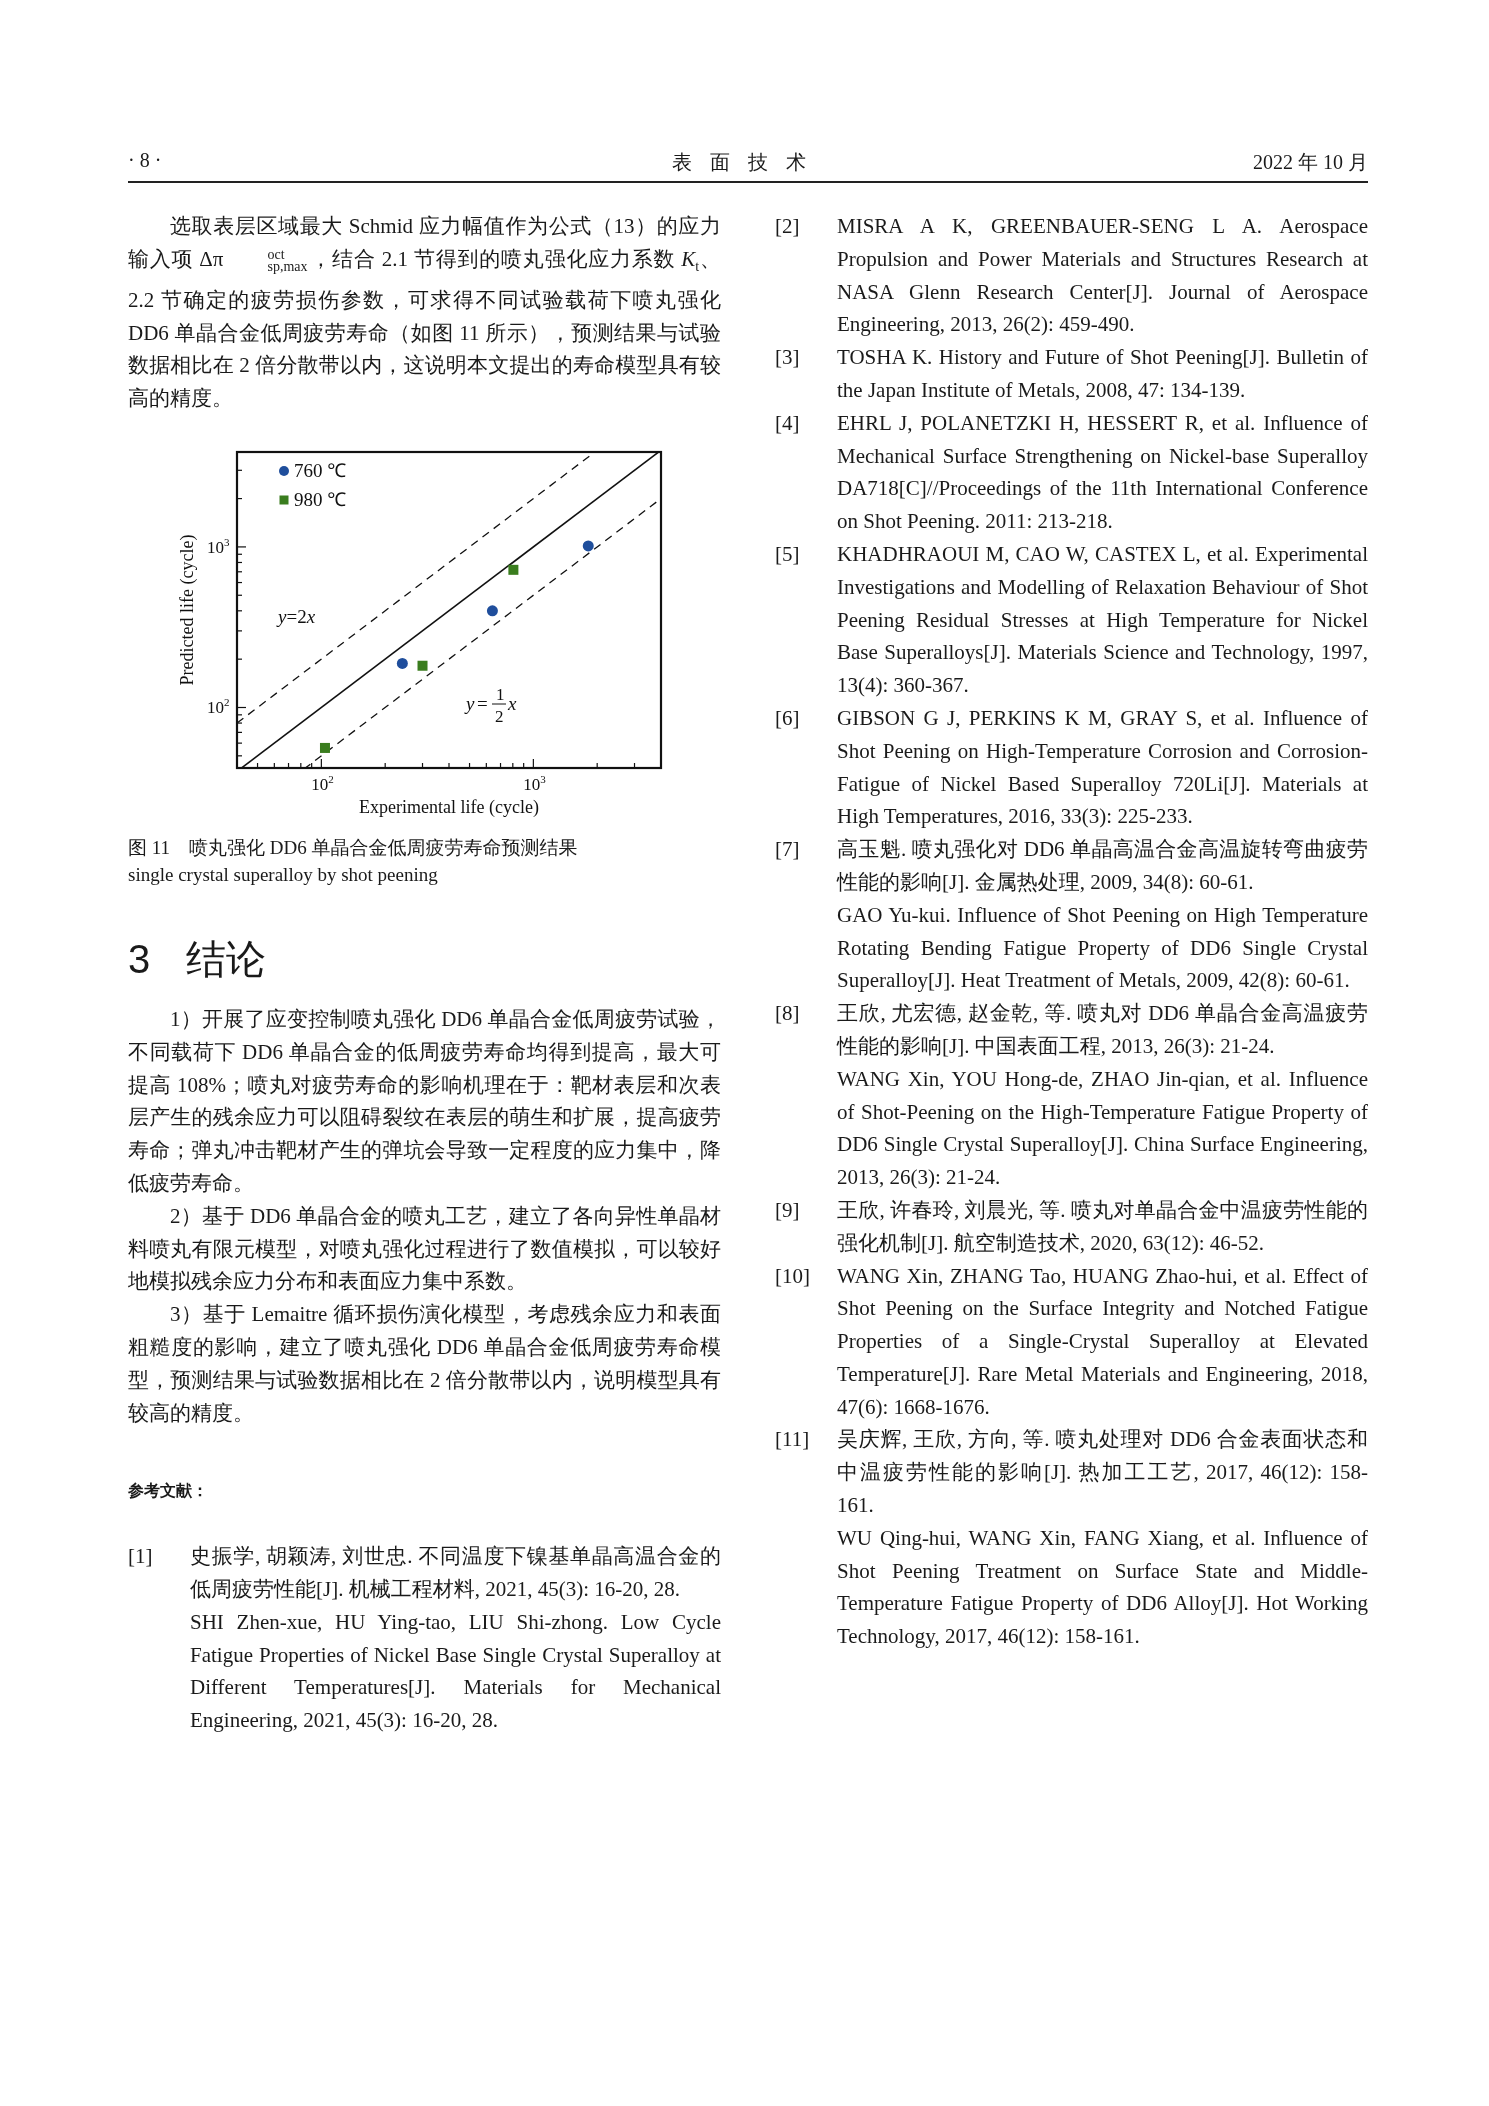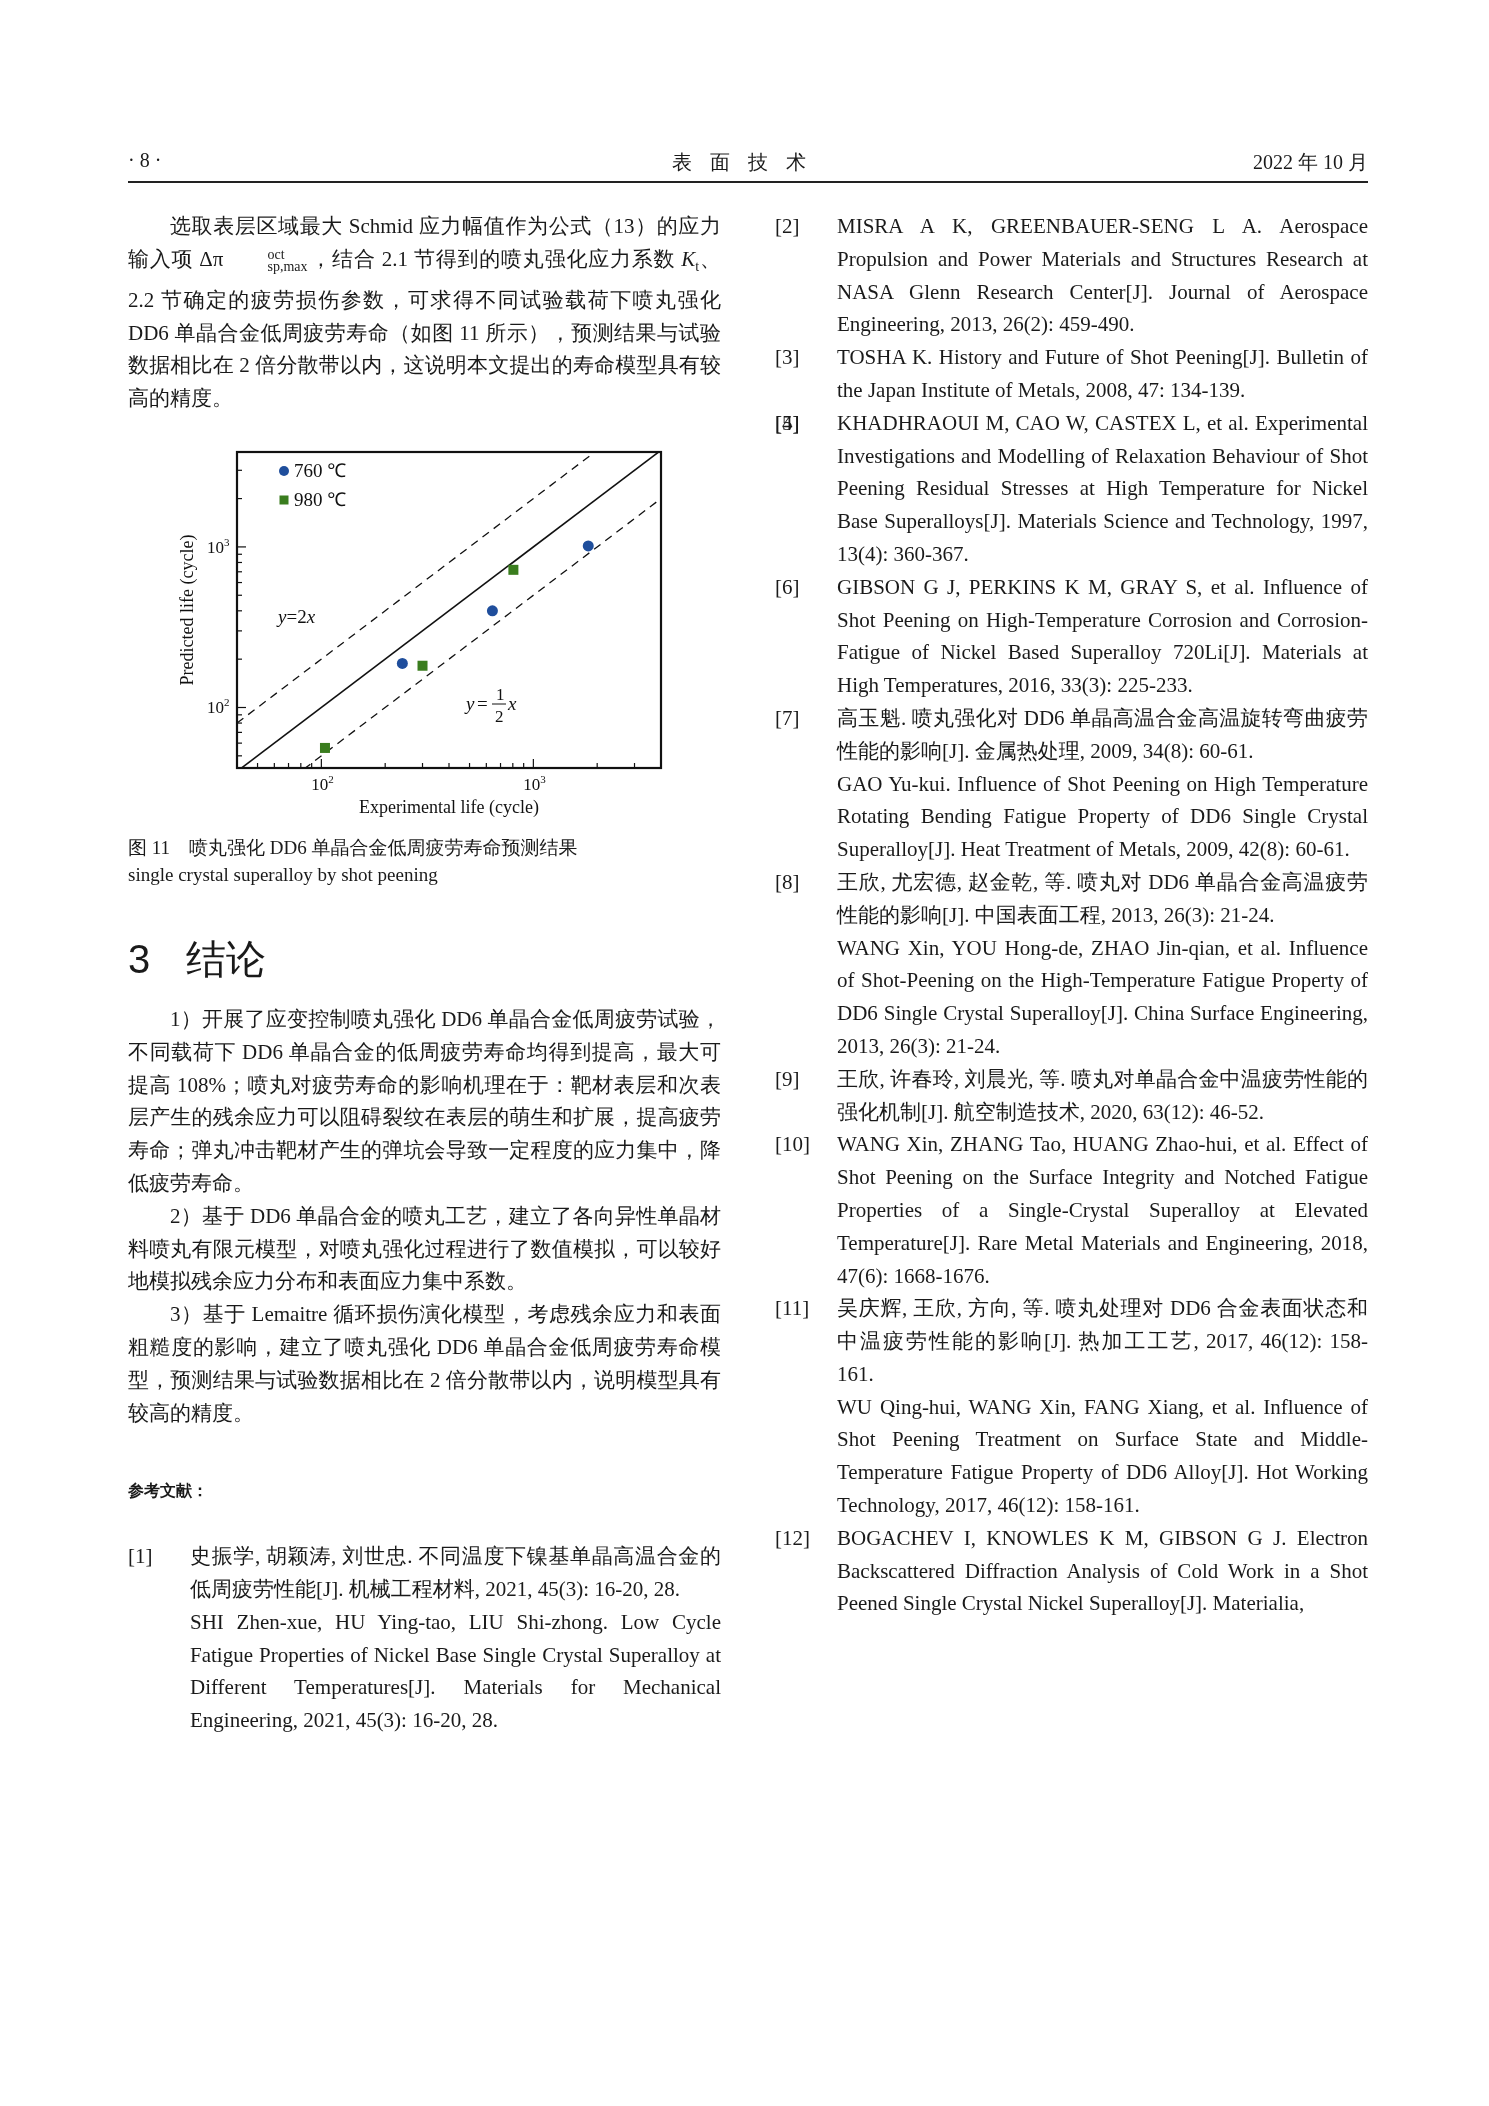--- a/index.html
+++ b/index.html
@@ -141,20 +141,21 @@
     <div class="ref">
       <span class="rnum">[2]</span>
       <p>MISRA A K, GREENBAUER-SENG L A. Aerospace Propulsion and Power Materials and Structures Research at NASA Glenn Research Center[J]. Journal of Aerospace Engineering, 2013, 26(2): 459-490.</p>
     </div>
     <div class="ref">
       <span class="rnum">[3]</span>
       <p>TOSHA K. History and Future of Shot Peening[J]. Bulletin of the Japan Institute of Metals, 2008, 47: 134-139.</p>
     </div>
     <div class="ref">
       <span class="rnum">[4]</span>
+      <p>EHRL J, POLANETZKI H, HESSERT R, et al. Influence of Mechanical Surface Strengthening on Nickel-base Superalloy DA718[C]//Proceedings of the 11th International Conference on Shot Peening. 2011: 213-218.</p>
     </div>
     <div class="ref">
       <span class="rnum">[5]</span>
       <p>KHADHRAOUI M, CAO W, CASTEX L, et al. Experimental Investigations and Modelling of Relaxation Behaviour of Shot Peening Residual Stresses at High Temperature for Nickel Base Superalloys[J]. Materials Science and Technology, 1997, 13(4): 360-367.</p>
     </div>
     <div class="ref">
       <span class="rnum">[6]</span>
       <p>GIBSON G J, PERKINS K M, GRAY S, et al. Influence of Shot Peening on High-Temperature Corrosion and Corrosion-Fatigue of Nickel Based Superalloy 720Li[J]. Materials at High Temperatures, 2016, 33(3): 225-233.</p>
     </div>
     <div class="ref">
@@ -173,17 +174,13 @@
     </div>
     <div class="ref">
       <span class="rnum">[10]</span>
       <p>WANG Xin, ZHANG Tao, HUANG Zhao-hui, et al. Effect of Shot Peening on the Surface Integrity and Notched Fatigue Properties of a Single-Crystal Superalloy at Elevated Temperature[J]. Rare Metal Materials and Engineering, 2018, 47(6): 1668-1676.</p>
     </div>
     <div class="ref">
       <span class="rnum">[11]</span>
       <p>吴庆辉, 王欣, 方向, 等. 喷丸处理对 DD6 合金表面状态和中温疲劳性能的影响[J]. 热加工工艺, 2017, 46(12): 158-161.</p>
       <p>WU Qing-hui, WANG Xin, FANG Xiang, et al. Influence of Shot Peening Treatment on Surface State and Middle-Temperature Fatigue Property of DD6 Alloy[J]. Hot Working Technology, 2017, 46(12): 158-161.</p>
     </div>
-    <div class="ref">
-      <span class="rnum">[12]</span>
-      <p>BOGACHEV I, KNOWLES K M, GIBSON G J. Electron Backscattered Diffraction Analysis of Cold Work in a Shot Peened Single Crystal Nickel Superalloy[J]. Materialia,</p>
-    </div>
   </div>
 
 </body></html>

